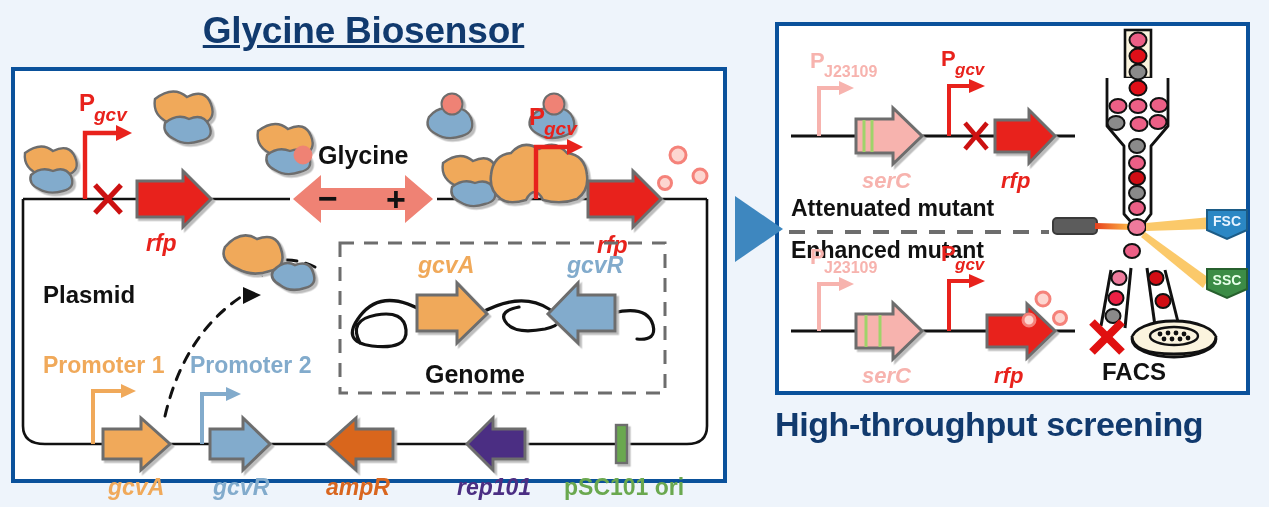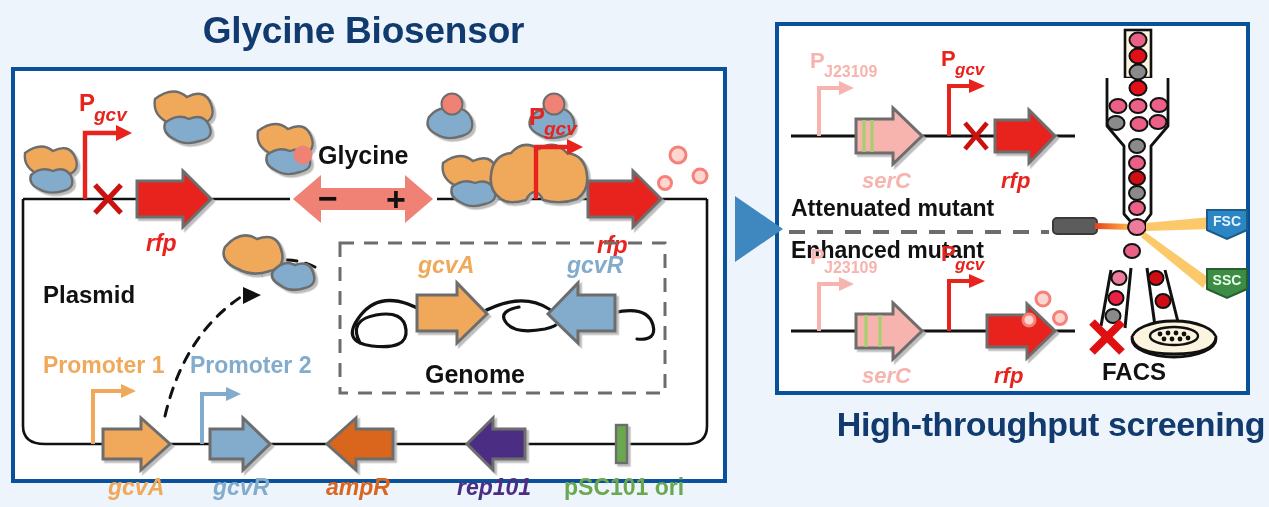--- a/index.html
+++ b/index.html
@@ -7,24 +7,24 @@
     width:1269px;height:507px;
     background:#eef4fb;
     font-family:"Liberation Sans", sans-serif;
     position:relative;
     overflow:hidden;
   }
   .abs{position:absolute;}
   
   #title-left{
     left:0;top:10px;width:727px;text-align:center;
-    font-size:37px;font-weight:bold;color:#113a6e;letter-spacing:-0.2px;
+    font-size:37px;font-weight:bold;color:#113a6e;letter-spacing:-0.2px;text-decoration:underline;
   }
   #title-right{
-    left:775px;top:405px;width:490px;text-align:right;
+    left:775px;top:405px;width:490px;text-align:left;
     font-size:34px;font-weight:bold;color:#113a6e;letter-spacing:-0.4px;
   }
   
   .panel{
     background:#ffffff;border:4px solid #0a519b;box-sizing:border-box;
   }
   #panel-left{left:11px;top:67px;width:716px;height:416px;}
   #panel-right{left:775px;top:22px;width:475px;height:373px;}
   
   #transition-arrow{

